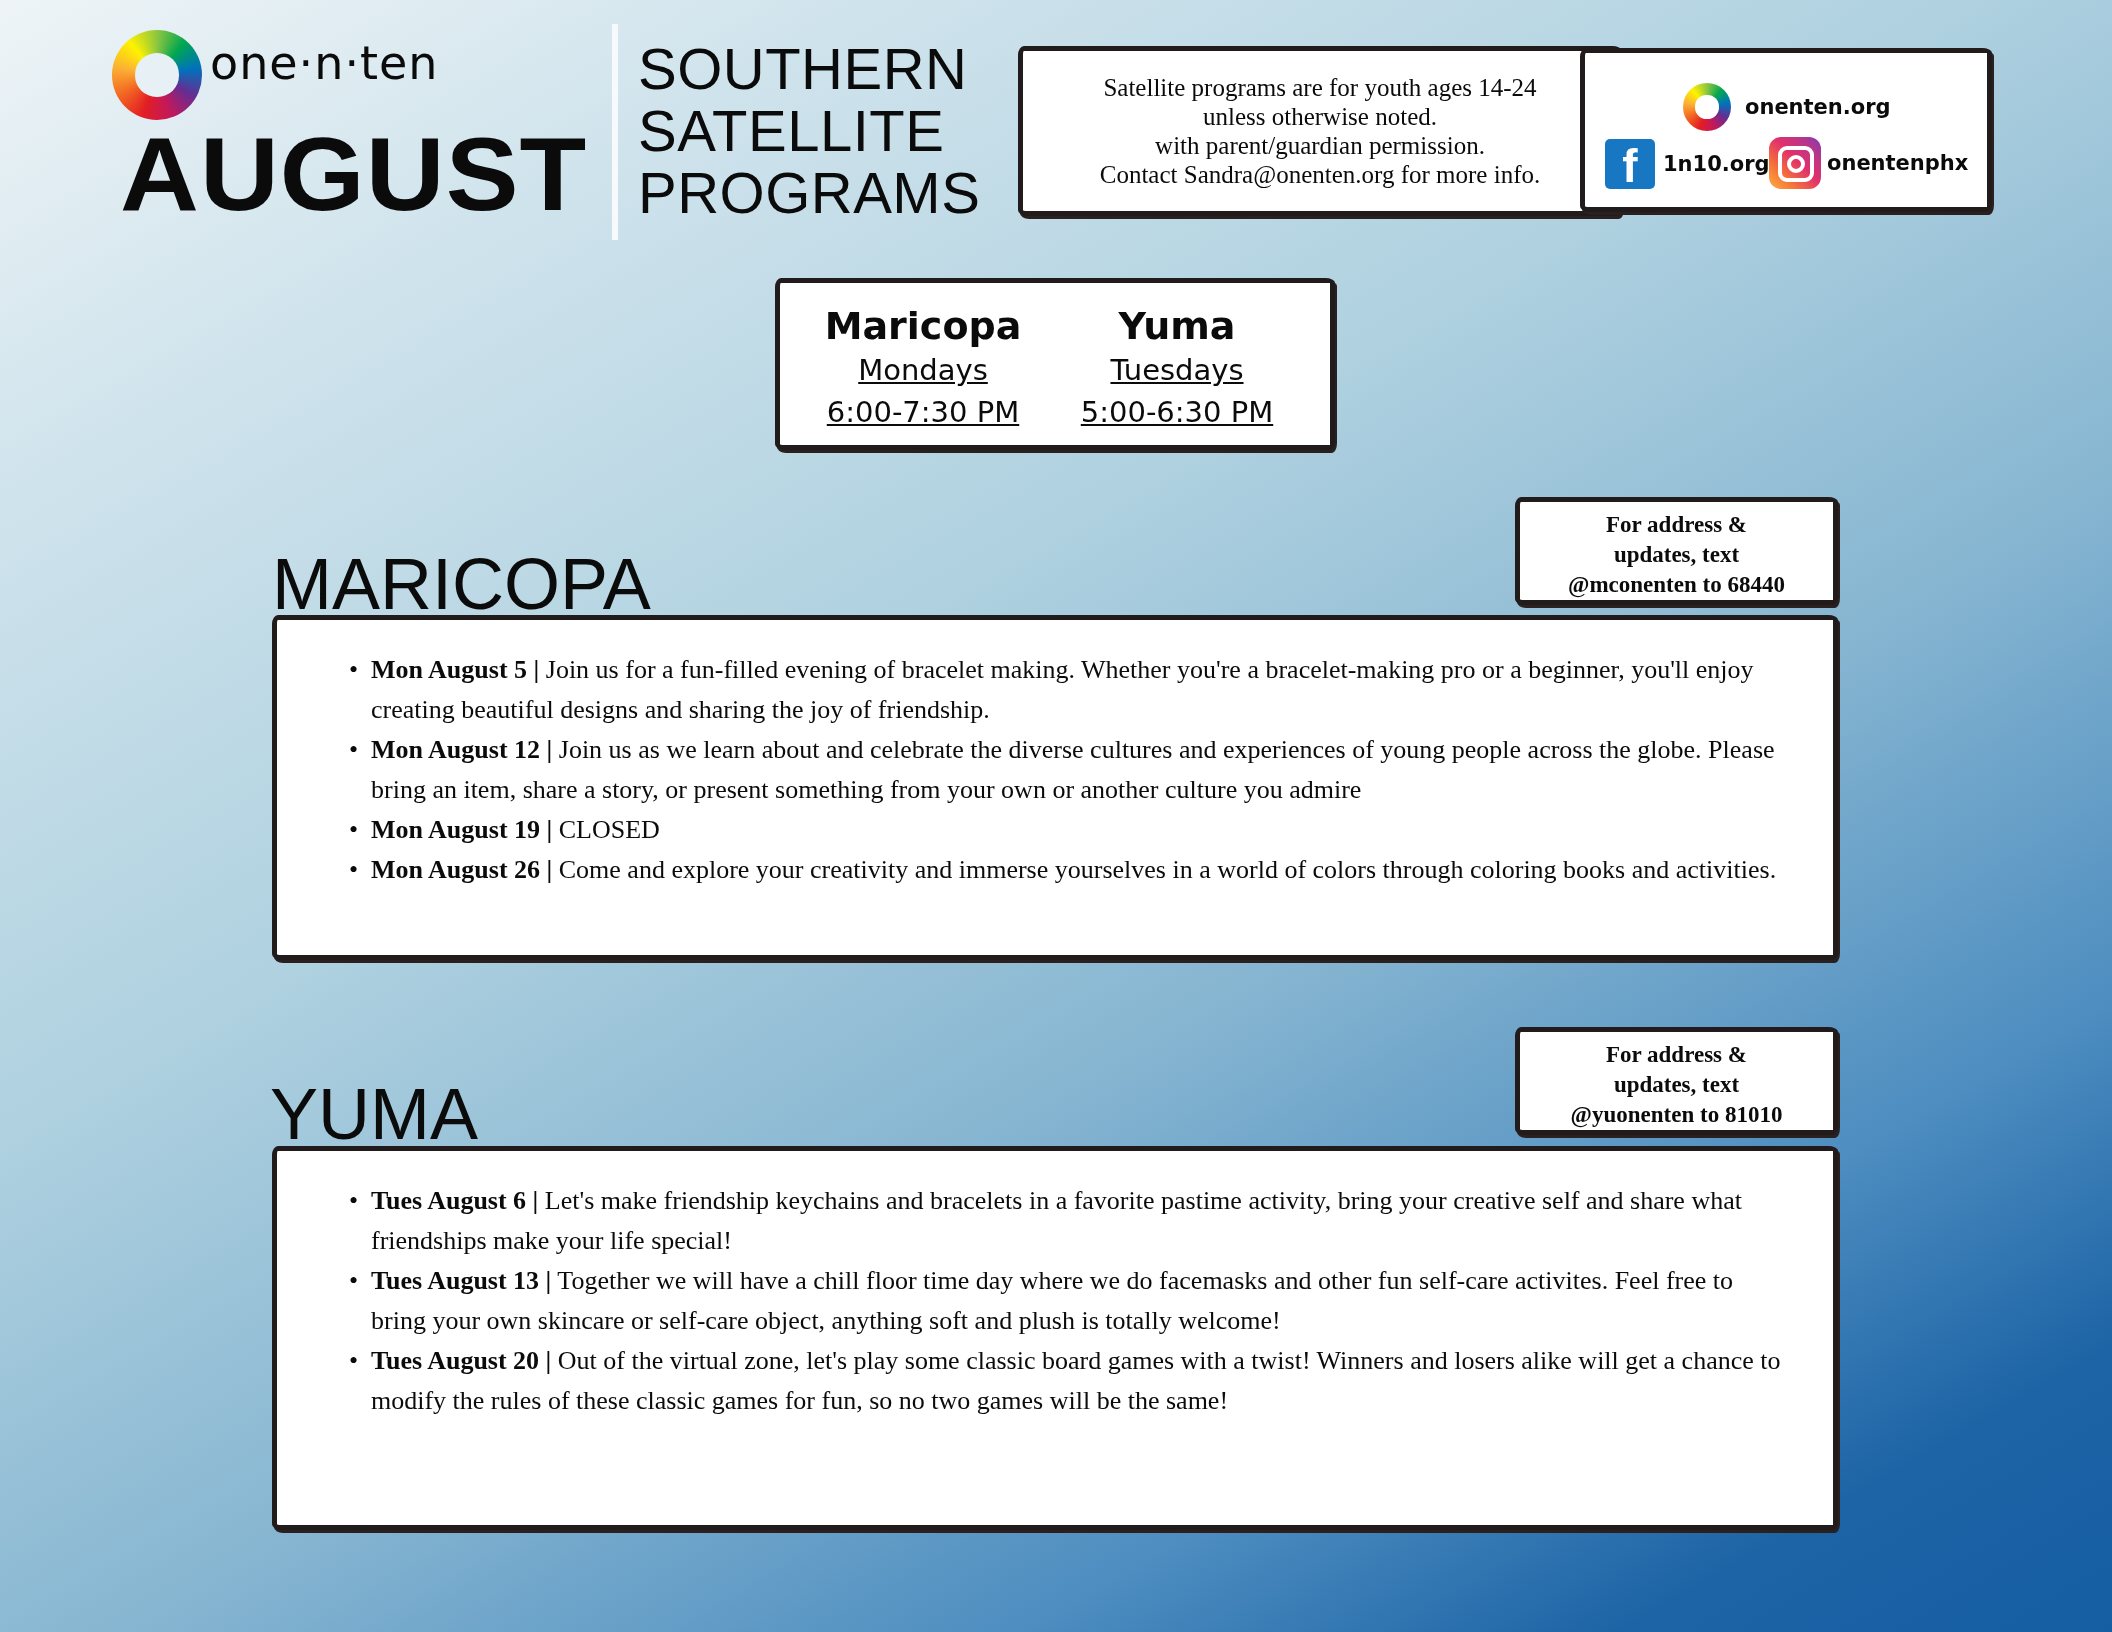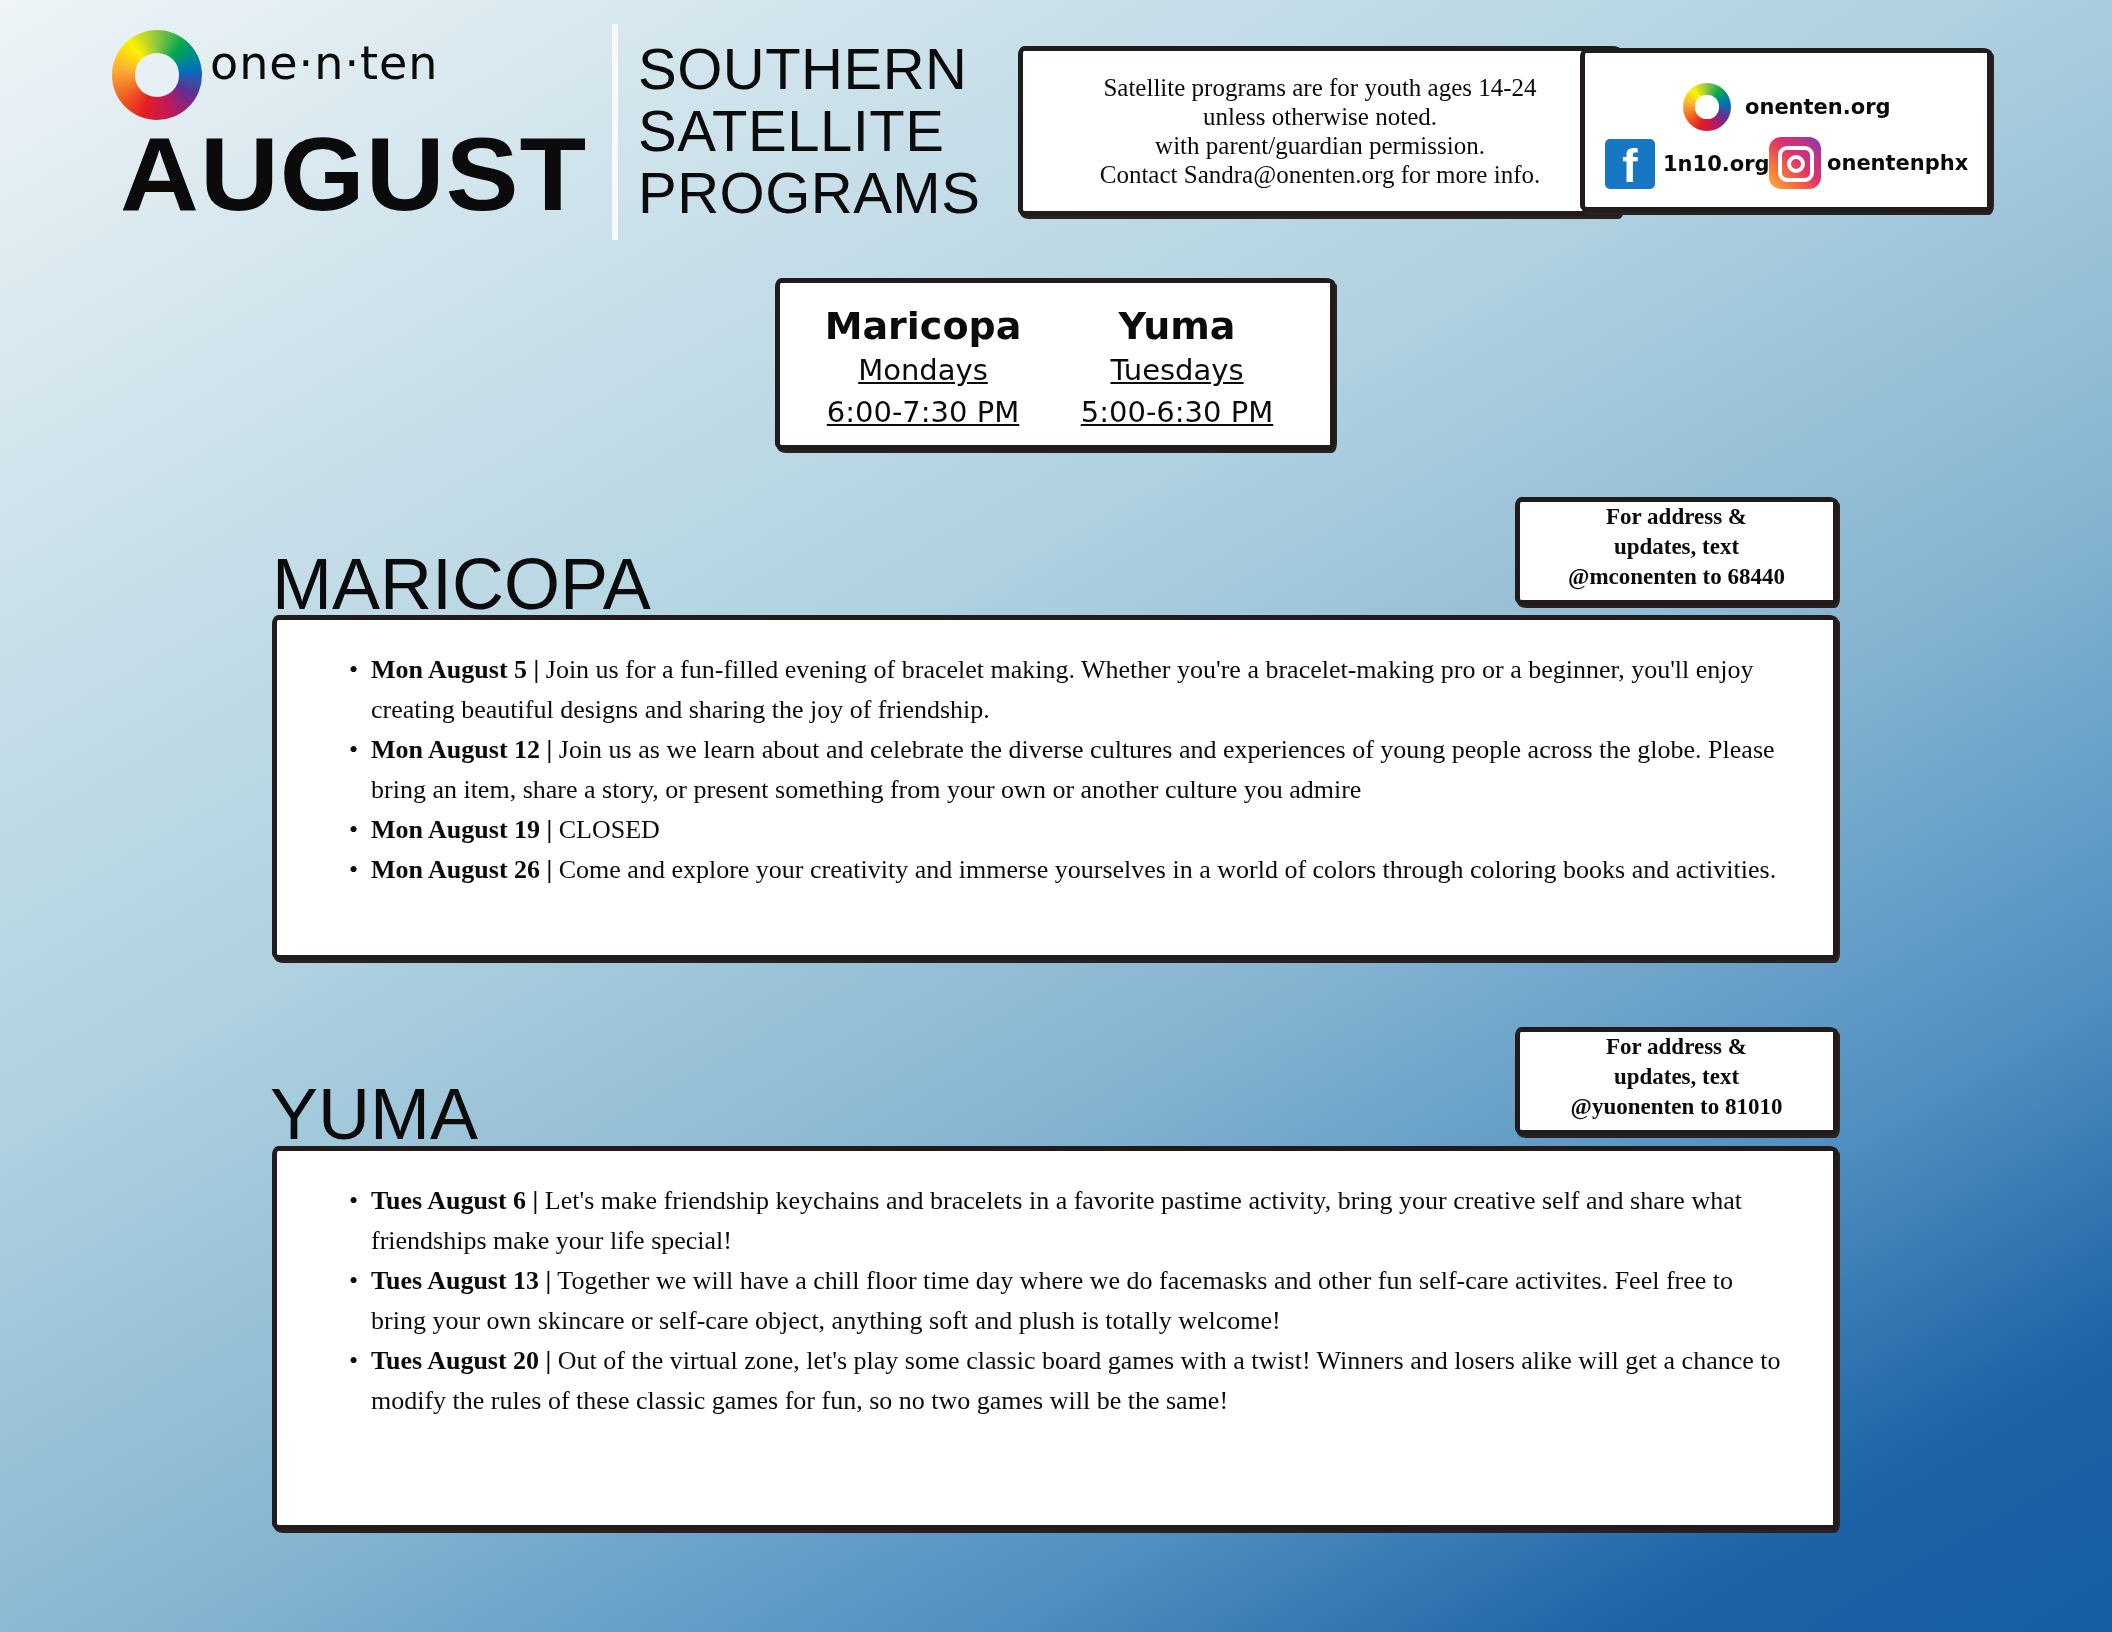--- a/index.html
+++ b/index.html
@@ -43,21 +43,21 @@
   .ig-icon { width: 52px; height: 52px; border-radius: 12px; background: linear-gradient(45deg, #fcaf45 0%, #f77737 25%, #e1306c 55%, #c13584 75%, #833ab4 100%); position: relative; }
   .ig-icon::before { content: ""; position: absolute; left: 9px; top: 9px; width: 28px; height: 28px; border: 4px solid #fff; border-radius: 9px; }
   .ig-icon::after { content: ""; position: absolute; left: 18px; top: 18px; width: 10px; height: 10px; border: 4px solid #fff; border-radius: 50%; }
 
   #schedule-box { left: 775px; top: 278px; width: 560px; height: 172px; }
   .sched-col { position: absolute; top: 20px; width: 230px; text-align: center; }
   .sched-col .city { font-size: 38px; font-weight: bold; font-family: "DejaVu Sans", sans-serif; line-height: 46px; }
   .sched-col .day, .sched-col .time { font-size: 29px; line-height: 42px; font-family: "DejaVu Sans", sans-serif; text-decoration: underline; }
 
   .section-heading { position: absolute; font-size: 72px; font-family: "Liberation Sans", sans-serif; line-height: 1; letter-spacing: 0; }
-  .sms-box { width: 323px; height: 108px; display: flex; align-items: flex-start; justify-content: center; text-align: center; }
+  .sms-box { width: 323px; height: 108px; display: flex; align-items: flex-end; justify-content: center; text-align: center; }
   .sms-box .txt { font-size: 23px; line-height: 30px; font-weight: bold; }
 
   .events-box { left: 272px; width: 1566px; padding: 12px 30px 10px 0; }
   .events-box ul { margin: 18px; padding: 0 0 0 76px; list-style: none; }
   .events-box li { position: relative; font-size: 26px; line-height: 40px; }
   .events-box li::before { content: "•"; position: absolute; left: -22px; top: 0; }
   .events-box .date { font-weight: bold; }
 </style>
 </head>
 <body>

